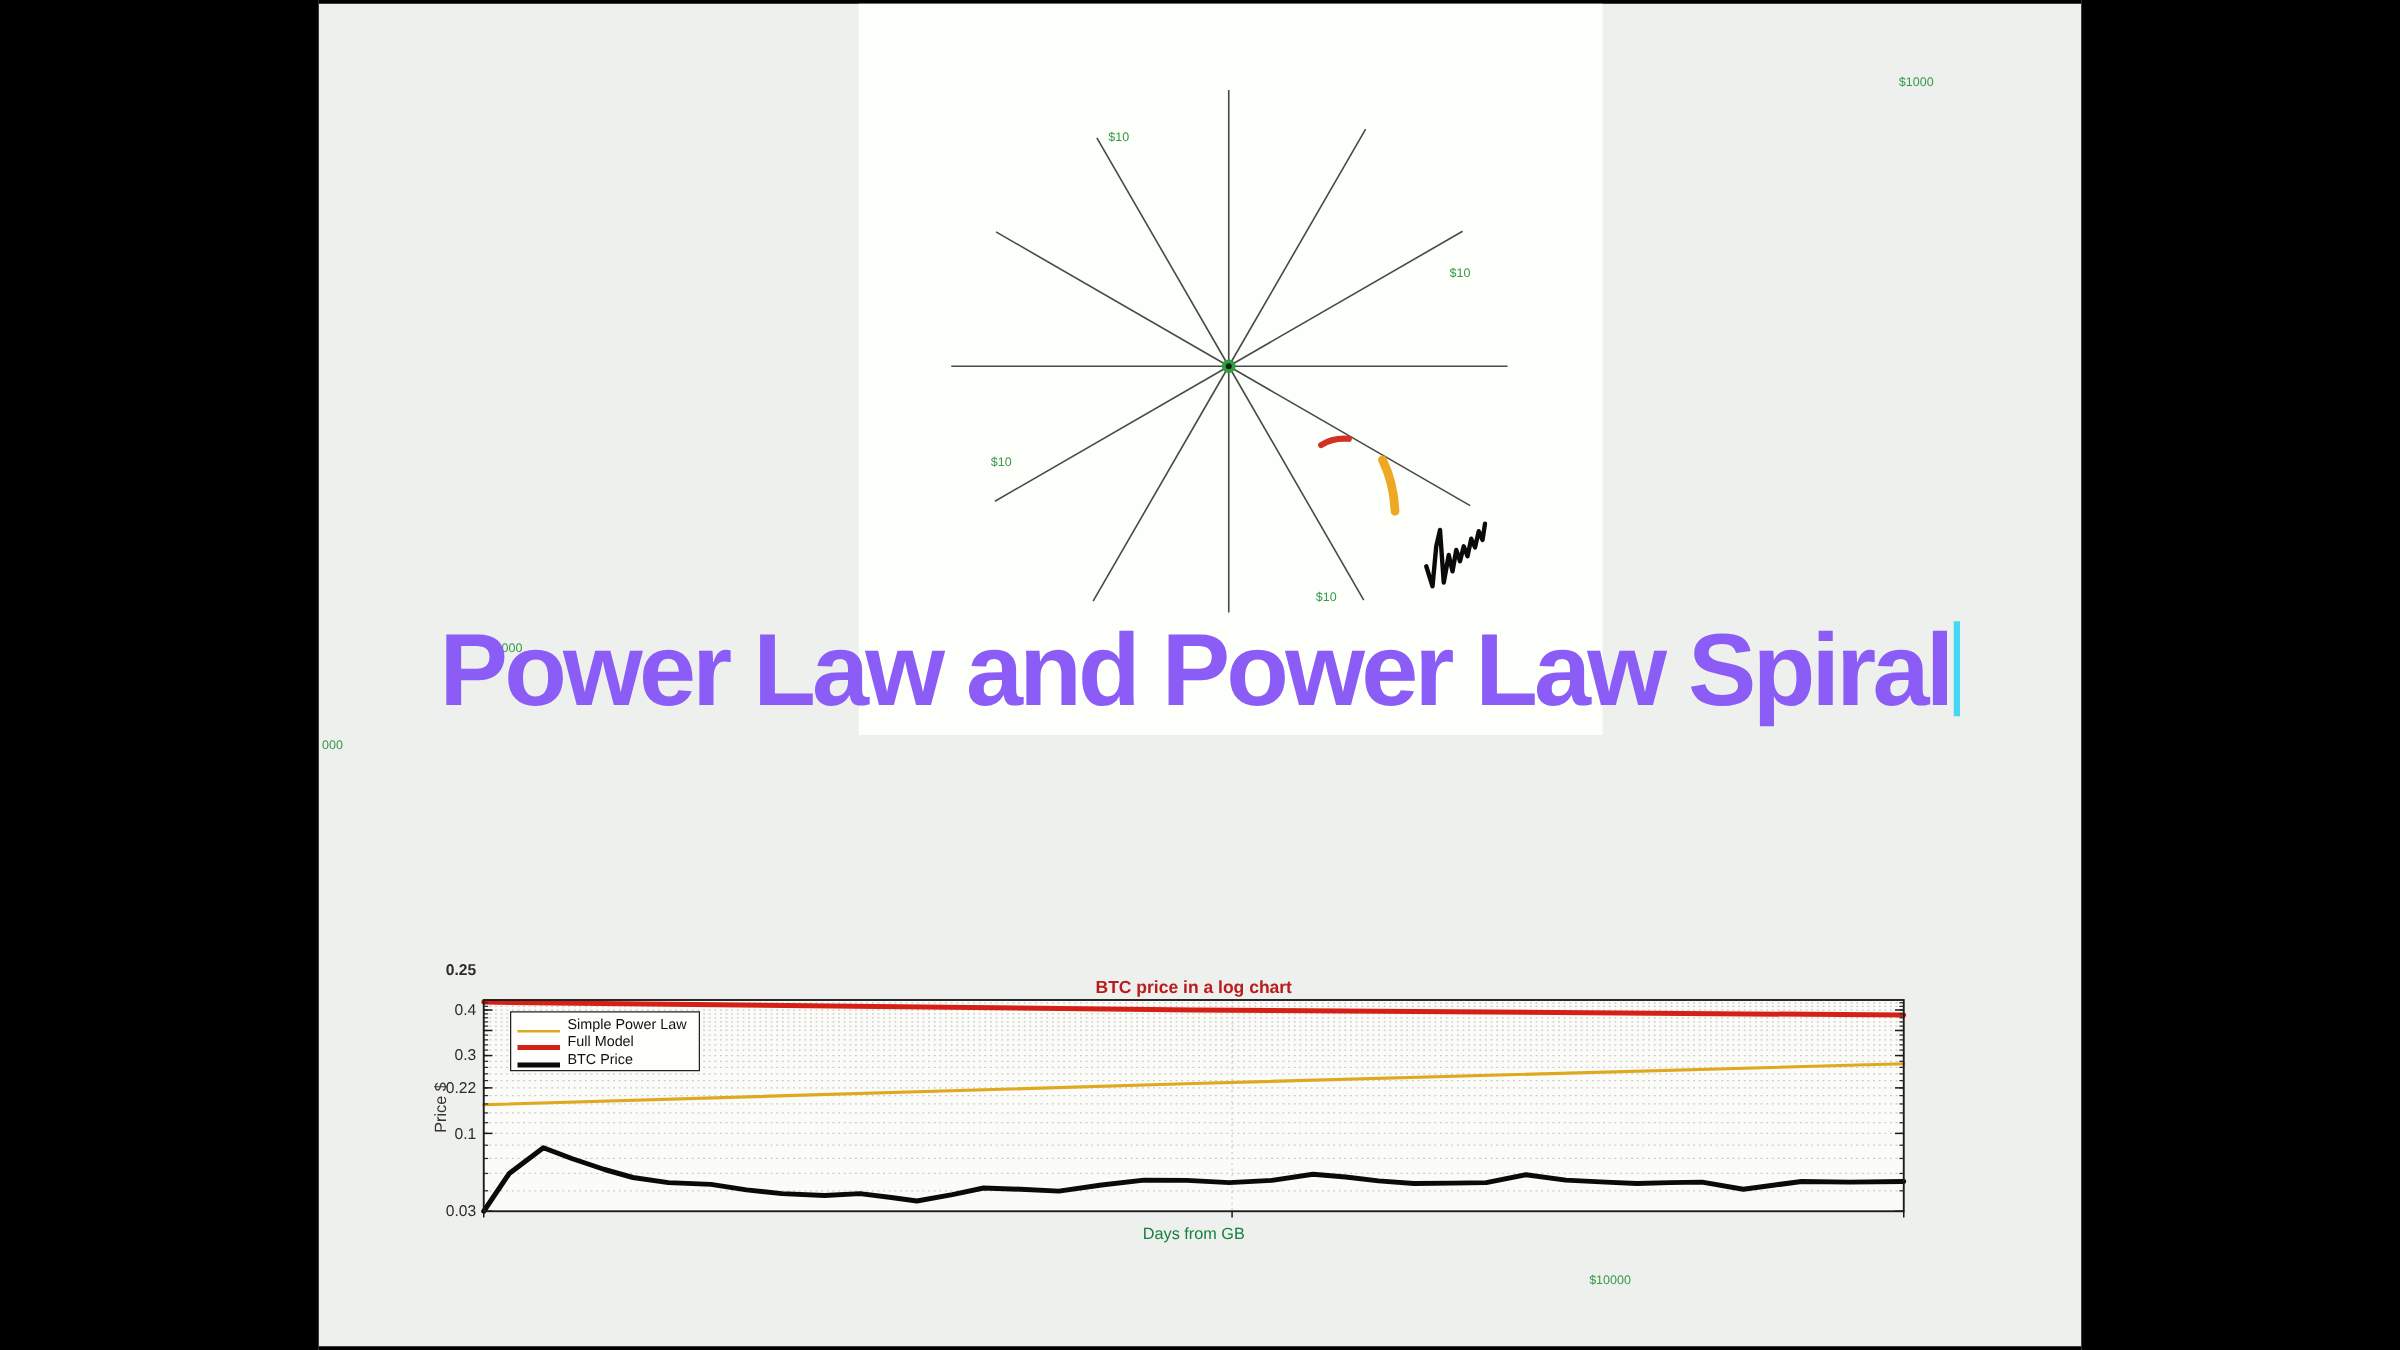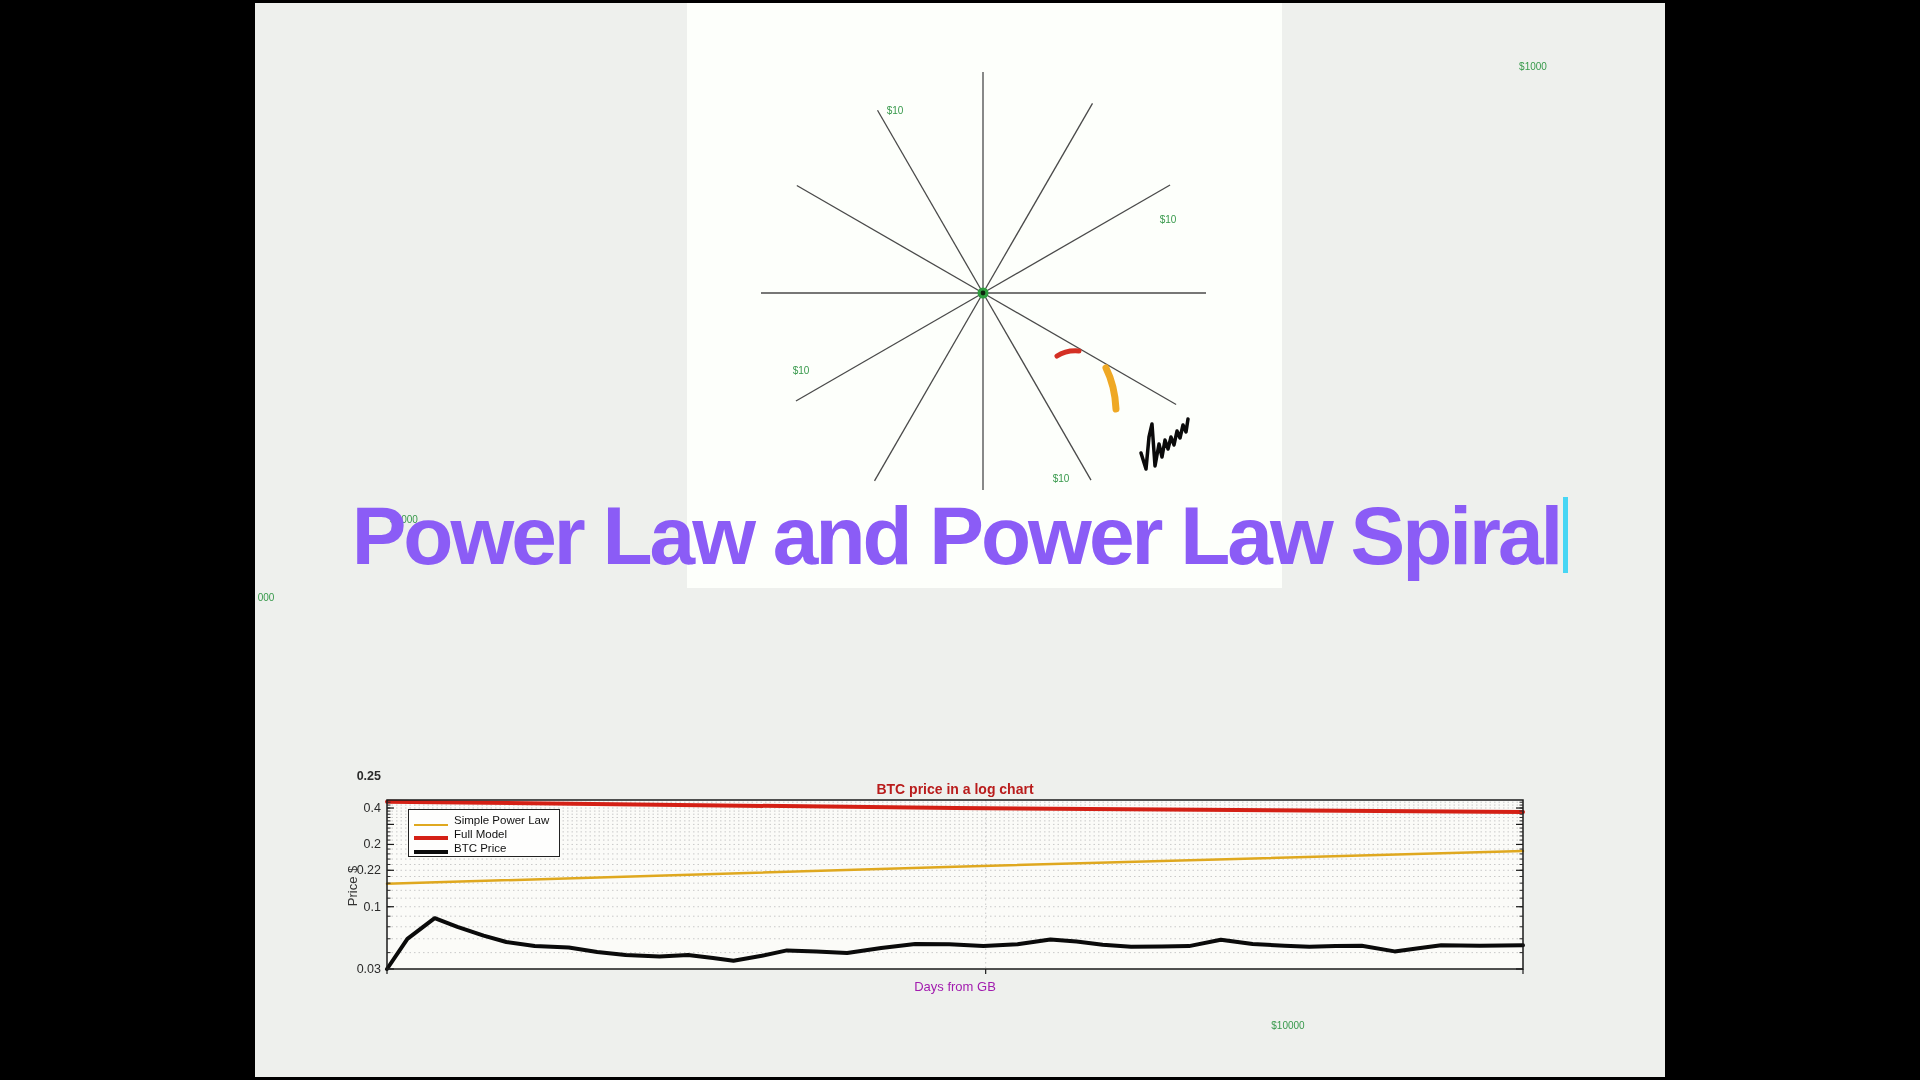--- a/index.html
+++ b/index.html
@@ -18,21 +18,21 @@
               font-weight:bold;font-size:82px;letter-spacing:-3px;color:#8b5cf6;line-height:1.1;
               white-space:nowrap;}
   #title-cursor{display:inline-block;width:5px;height:76px;background:#47d6f4;
                 margin-left:3px;transform:translateY(9px);}
   
   #btc-chart{position:absolute;left:0;top:0;z-index:1;}
   #plot-svg{position:absolute;left:387px;top:800px;overflow:visible;}
   #btc-title{position:absolute;left:387px;top:781px;width:1136px;text-align:center;
              font-weight:bold;font-size:14px;color:#b91c1c;}
   #btc-xlabel{position:absolute;left:387px;top:979px;width:1136px;text-align:center;
-              font-size:13px;color:#a21caf;}
+              font-size:13px;color:#15803d;}
   #btc-ylabel{position:absolute;left:352px;top:886px;transform:translate(-50%,-50%) rotate(-90deg);
               font-size:13px;color:#333;white-space:nowrap;}
   .y-tick-label{position:absolute;width:46px;text-align:right;transform:translateY(-50%);
                 font-size:12.5px;color:#2b2b2b;}
   #legend{position:absolute;left:408px;top:809px;width:152px;height:48px;background:#fefefd;
           border:1px solid #222;z-index:3;display:flex;flex-direction:column;
           justify-content:space-around;padding:2px 0;box-sizing:border-box;}
   .legend-row{display:flex;align-items:flex-end;height:14px;}
   .legend-swatch{width:34px;margin-left:5px;margin-right:6px;flex:none;}
   .legend-text{font-size:11.5px;color:#111;white-space:nowrap;}
@@ -185,21 +185,21 @@
         <line x1="1129" y1="106.72330742612908" x2="1136" y2="106.72330742612908" stroke="#1a1a1a" stroke-width="1.2"></line>
         <line x1="0" y1="169" x2="7" y2="169" stroke="#1a1a1a" stroke-width="1.2"></line>
         <line x1="1129" y1="169" x2="1136" y2="169" stroke="#1a1a1a" stroke-width="1.2"></line>
         <line x1="0" y1="169" x2="0" y2="174" stroke="#1a1a1a" stroke-width="1.2"></line>
         <line x1="598.672" y1="169" x2="598.672" y2="174" stroke="#1a1a1a" stroke-width="1.2"></line>
         <line x1="1136" y1="169" x2="1136" y2="174" stroke="#1a1a1a" stroke-width="1.2"></line>
       </svg>
     <div id="ytick-container">
         <div class="y-tick-label" style="left: 335px; top: 808.017px;">0.4</div>
         <div class="y-tick-label" style="left: 335px; top: 776px; font-weight: bold;">0.25</div>
-        <div class="y-tick-label" style="left: 335px; top: 844.447px;">0.2</div>
+        <div class="y-tick-label" style="left: 335px; top: 844.447px;">0.3</div>
         <div class="y-tick-label" style="left: 335px; top: 870.294px;">0.22</div>
         <div class="y-tick-label" style="left: 335px; top: 906.723px;">0.1</div>
         <div class="y-tick-label" style="left: 335px; top: 969px;">0.03</div>
       </div>
     <div id="legend">
         <div class="legend-row">
           <div class="legend-swatch" style="height: 2.5px; background: rgb(223, 168, 31);"></div>
           <span class="legend-text">Simple Power Law</span>
         </div>
         <div class="legend-row">

